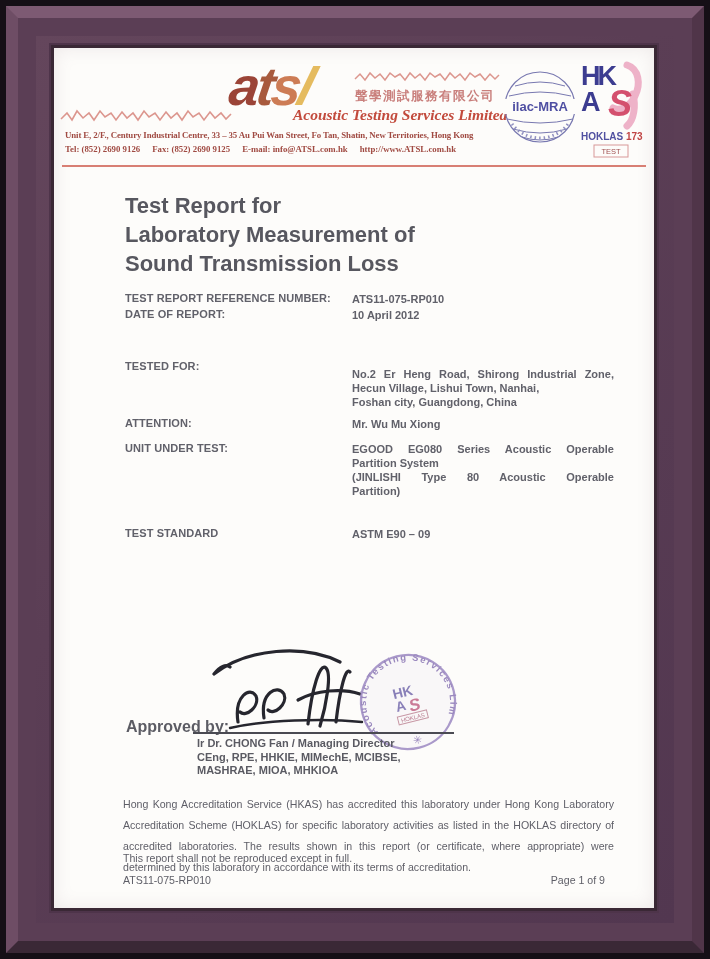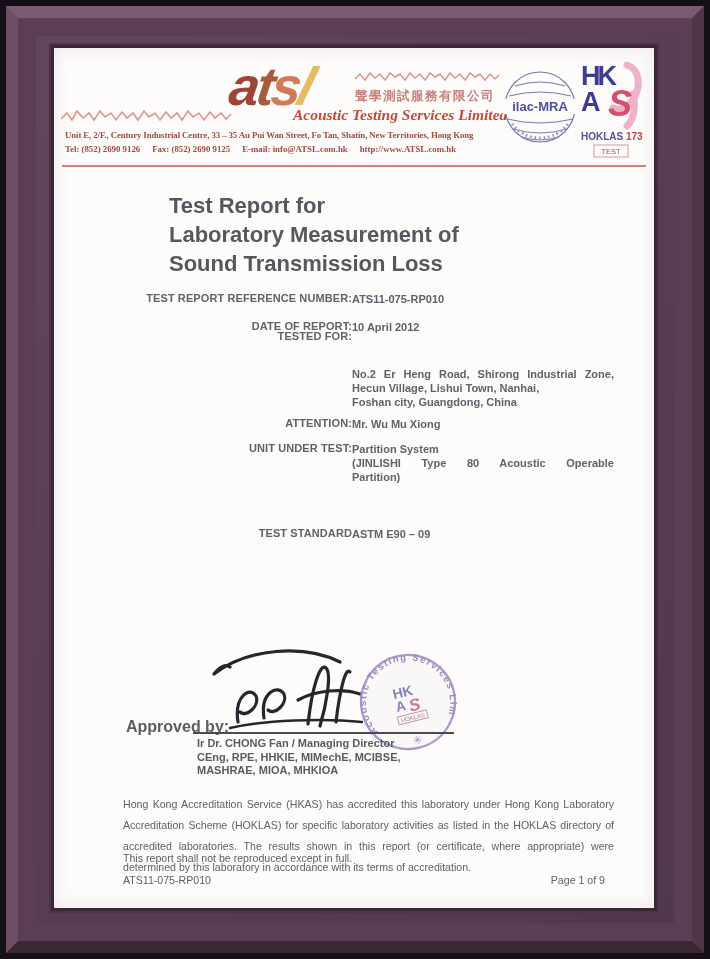--- a/index.html
+++ b/index.html
@@ -26,25 +26,25 @@
     font-size:15.5px;color:#c24a3c;white-space:nowrap;}
   .addr1{position:absolute;left:11px;top:82px;font-family:"Liberation Serif",serif;font-weight:bold;
     font-size:8.8px;color:#a04a42;white-space:nowrap;letter-spacing:-.1px;}
   .addr2{position:absolute;left:11px;top:96px;font-family:"Liberation Serif",serif;font-weight:bold;
     font-size:8.8px;color:#a04a42;display:flex;gap:12px;white-space:nowrap;}
   .hdr-divider{position:absolute;left:8px;top:117px;width:584px;height:2px;background:#d87f74;}
   .ilac-logo{position:absolute;left:449px;top:18px;}
   .hkas-logo{position:absolute;left:526px;top:12px;}
 
   
-  .report-title{position:absolute;left:71px;top:143px;font-size:22px;font-weight:bold;color:#57575f;line-height:29px;margin-left:44px;}
+  .report-title{position:absolute;left:71px;top:143px;font-size:22px;font-weight:bold;color:#57575f;line-height:29px;}
 
   
   .field-row{position:absolute;left:71px;width:489px;display:flex;}
-  .flabel{width:227px;flex:none;font-size:11px;font-weight:bold;color:#61616a;letter-spacing:.1px;text-align:right;}
+  .flabel{width:227px;flex:none;font-size:11px;font-weight:bold;color:#61616a;letter-spacing:.1px;}
   .fvalue{width:262px;flex:none;font-size:11px;font-weight:bold;color:#61616a;line-height:14px;}
   .fvalue .line{text-align:left;}
   .fvalue .line.stretch{text-align:justify;text-align-last:justify;}
 
   
   .approved-label{position:absolute;left:72px;top:670px;font-size:16px;font-weight:bold;color:#5c5c64;}
   .sig-underline{position:absolute;left:139px;top:684px;width:261px;height:0;border-top:2px solid #4a4a52;}
   .approver{position:absolute;left:143px;top:689px;font-size:11px;font-weight:bold;color:#5a5a62;line-height:13.5px;}
   .signature-svg{position:absolute;left:150px;top:592px;}
   .stamp-svg{position:absolute;left:298px;top:598px;opacity:.88;}
@@ -119,28 +119,28 @@
     <div>Sound Transmission Loss</div>
   </div>
 
   <div class="field-row" style="top:244px">
     <div class="flabel">TEST REPORT REFERENCE NUMBER:</div>
     <div class="fvalue">
         <div class="line">ATS11-075-RP010</div>
       </div>
   </div>
 
-  <div class="field-row" style="top:272px">
+  <div class="field-row" style="top:260px">
     <div class="flabel">DATE OF REPORT:</div>
     <div class="fvalue">
         <div class="line">10 April 2012</div>
       </div>
   </div>
 
-  <div class="field-row" style="top:282px">
+  <div class="field-row" style="top:312px">
     <div class="flabel">TESTED FOR:</div>
   </div>
 
   <div class="field-row" style="top:319px">
     <div class="flabel"></div>
     <div class="fvalue">
       <div class="line stretch">No.2 Er Heng Road, Shirong Industrial Zone,</div>
       <div class="line">Hecun Village, Lishui Town, Nanhai,</div>
       <div class="line">Foshan city, Guangdong, China</div>
     </div>
@@ -149,20 +149,21 @@
   <div class="field-row" style="top:369px">
     <div class="flabel">ATTENTION:</div>
     <div class="fvalue">
         <div class="line">Mr. Wu Mu Xiong</div>
       </div>
   </div>
 
   <div class="field-row" style="top:394px">
     <div class="flabel">UNIT UNDER TEST:</div>
     <div class="fvalue">
+      <div class="line stretch">EGOOD EG080 Series Acoustic Operable</div>
       <div class="line">Partition System</div>
       <div class="line stretch">(JINLISHI Type 80 Acoustic Operable</div>
       <div class="line">Partition)</div>
     </div>
   </div>
 
   <div class="field-row" style="top:479px">
     <div class="flabel">TEST STANDARD</div>
     <div class="fvalue">
         <div class="line">ASTM E90 – 09</div>

